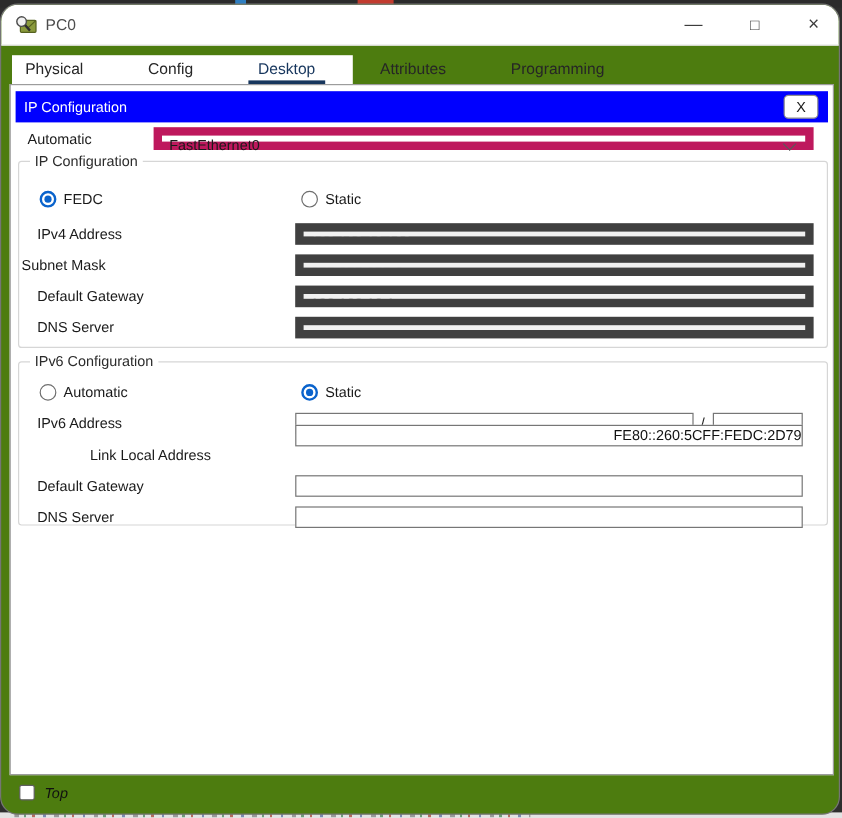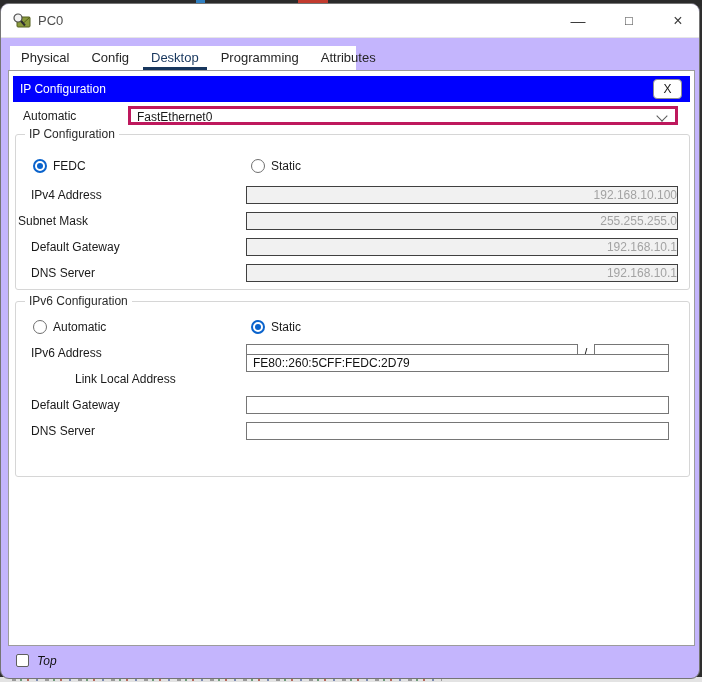--- a/index.html
+++ b/index.html
@@ -14,70 +14,70 @@
   .bg-top .seg-red  { position:absolute; left:298px; top:0; width:30px; height:4px; background:#c23b2e; }
   .bg-top .seg-blue { position:absolute; left:196px; top:0; width:9px; height:4px; background:#2f7fc1; }
   .bg-bottom { position:absolute; bottom:0; left:0; width:702px; height:5px; background:#e3e3e3; }
   .bg-bottom .specks { position:absolute; left:12px; top:1px; width:430px; height:3px;
     background:repeating-linear-gradient(90deg,#9a9a9a 0 4px, transparent 4px 8px, #6f9b7a 8px 10px,
       transparent 10px 15px, #b66a5e 15px 17px, transparent 17px 24px, #7c8ab0 24px 26px, transparent 26px 33px); }
 
   
   .window {
     position:absolute; left:0; top:3px; width:700px; height:676px;
-    background:#c4b5fd; border:1px solid #757575; border-radius:9px;
+    background:#4d7c0f; border:1px solid #757575; border-radius:15px;
     overflow:hidden; box-sizing:border-box;
   }
   .titlebar { position:absolute; left:0; top:0; width:100%; height:33px; background:#ffffff; border-bottom:1px solid #e6e6e6; }
   .app-icon { position:absolute; left:12px; top:8px; width:18px; height:18px; }
   .title-text { position:absolute; left:37px; top:0; line-height:33px; font-size:13px; color:#4d4d4d; }
   .winctl { position:absolute; top:0; height:33px; line-height:33px; text-align:center; color:#3c3c3c; cursor:default; }
   .ctl-min { left:560px; width:34px; font-size:15px; }
   .ctl-max { left:611px; width:34px; font-size:13px; }
   .ctl-close { left:659px; width:36px; font-size:16px; }
 
   
-  .tabchip { position:absolute; left:9px; top:42px; width:346px; height:25px; background:#ffffff; display:flex; }
+  .tabchip { position:absolute; left:9px; top:42px; width:284px; height:25px; background:#ffffff; display:flex;gap:32px; }
   .tab { position:relative; padding:0 11px; line-height:24px; font-size:13px; color:#262626; cursor:default; white-space:nowrap; }
   .tab.active { color:#17365d; }
   .tab.active::after { content:""; position:absolute; left:3px; right:3px; bottom:-1px; height:5px; background:#17365d; }
 
   
   .panel { position:absolute; left:7px; top:66px; width:687px; height:576px; background:#ffffff;
            border:1px solid #9c9c9c; box-sizing:border-box; }
 
   .dlg-header { position:absolute; left:4px; top:5px; width:677px; height:26px; background:#0000ff; }
   .dlg-title { position:absolute; left:7px; top:0; line-height:26px; font-size:12px; color:#ffffff; }
   .dlg-close { position:absolute; right:8px; top:3px; width:29px; height:20px; background:#ffffff;
                border:1px solid #8f8f8f; border-radius:4px; font-size:12px; color:#1a1a1a;
                text-align:center; line-height:18px; box-sizing:border-box; cursor:default; }
 
   .lbl { position:absolute; font-size:12px; color:#1a1a1a; height:18px; line-height:18px; white-space:nowrap; }
   .fld { position:absolute; height:18px; box-sizing:border-box; font-size:12px; line-height:16px;
          padding-left:6px; white-space:nowrap; overflow:hidden; }
-  .fld.off { background:#f1f1f1; border:1px solid #404040; color:#a3a3a3;text-align:right; }
+  .fld.off { background:#f1f1f1; border:7px solid #404040; color:#a3a3a3; }
   .fld.on  { background:#ffffff; border:1px solid #767676; color:#111111; }
 
   .selectbox { position:absolute; box-sizing:border-box; font-size:12px; padding-left:6px; }
-  .sel-en  { background:#ffffff; border:3px solid #be185d; color:#1a1a1a; }
+  .sel-en  { background:#ffffff; border:7px solid #be185d; color:#1a1a1a; }
   .sel-dis { background:#f1f1f1; border:1px solid #dcdcdc; color:#a3a3a3; }
   .chev { position:absolute; right:9px; width:7px; height:7px; border-right:1.6px solid #5a5a5a;
           border-bottom:1.6px solid #5a5a5a; transform:rotate(45deg); }
   .chev.lite { border-color:#c2c2c2; }
 
   .iface-label { left:14px; top:36px; }
   .iface-select { left:119px; top:35px; width:550px; height:19px; line-height:17px; }
   .iface-select .chev { top:3px; }
 
   
   .gb { position:absolute; left:6px; width:675px; border:1px solid #d6d6d6; border-radius:3px; box-sizing:border-box; }
   .gb-legend { position:absolute; top:-8px; left:9px; background:#ffffff; padding:0 4px;
                font-size:12px; color:#2b2b2b; line-height:15px; white-space:nowrap; }
   .gb1 { top:63px;  height:156px; }
-  .gb2 { top:230px; height:176px; }
+  .gb2 { top:230px; height:137px;text-align:right; }
   .gb3 { top:387px; height:125px; }
 
   .radio { position:absolute; width:14px; height:14px; border-radius:50%; box-sizing:border-box;
            background:#fff; border:1px solid #6f6f6f; cursor:default; }
   .radio.sel { border:2px solid #0a63cc; }
   .radio.sel::after { content:""; position:absolute; left:2px; top:2px; width:6px; height:6px;
                       border-radius:50%; background:#0a63cc; }
   .cb { position:absolute; width:13px; height:13px; background:#fff; border:1px solid #5f5f5f;
         border-radius:2px; box-sizing:border-box; cursor:default; }
 
@@ -109,22 +109,22 @@
     <span class="title-text">PC0</span>
     <span class="winctl ctl-min">—</span>
     <span class="winctl ctl-max">□</span>
     <span class="winctl ctl-close">×</span>
   </div>
 
   <div class="tabchip">
     <span class="tab">Physical</span>
     <span class="tab">Config</span>
     <span class="tab active">Desktop</span>
+    <span class="tab">Attributes</span>
     <span class="tab">Programming</span>
-    <span class="tab">Attributes</span>
   </div>
 
   <div class="panel">
 
     <div class="dlg-header">
       <span class="dlg-title">IP Configuration</span>
       <div class="dlg-close">X</div>
     </div>
 
     <span class="lbl iface-label">Automatic</span>

